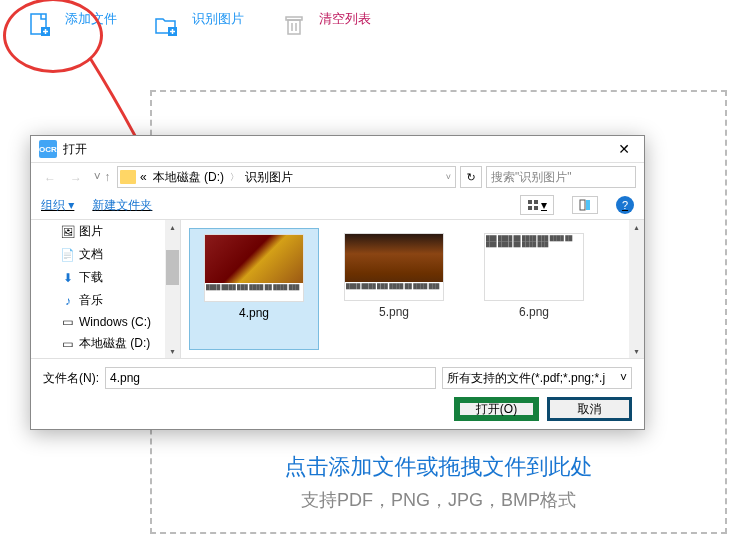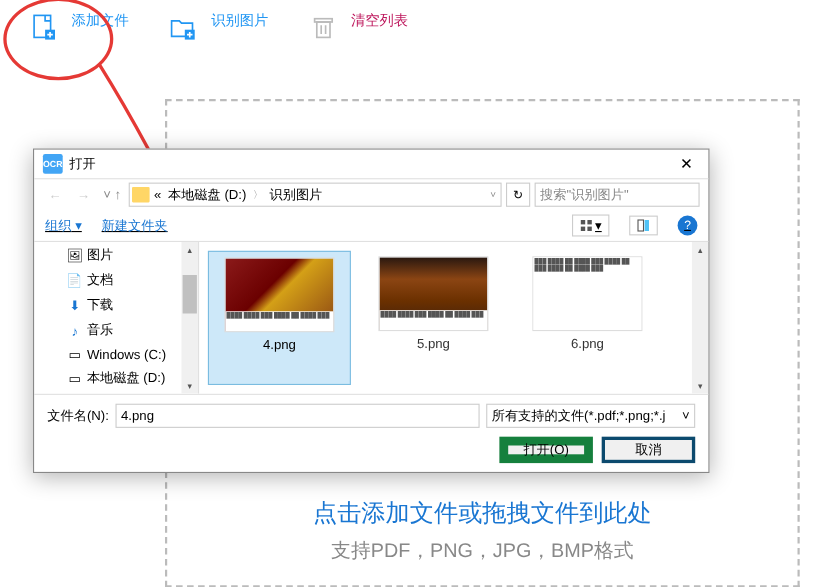--- a/index.html
+++ b/index.html
@@ -75,21 +75,21 @@
 .file-item.selected .fname { color: #000; }
 
 
 .bottom-row { padding: 8px 12px; display: flex; flex-direction: column; gap: 8px; font-size: 12px; }
 .filename-row { display: flex; align-items: center; gap: 6px; }
 .filename-row .lbl { white-space: nowrap; }
 .filename-row .filename-input { flex: 1; height: 22px; border: 1px solid #ccc; padding: 0 4px; font-size: 12px; }
 .filename-row .filter-select { width: 190px; height: 22px; border: 1px solid #ccc; padding: 0 4px; font-size: 12px; display: flex; align-items: center; justify-content: space-between; cursor: pointer; overflow: hidden; white-space: nowrap; }
 .button-row { display: flex; justify-content: flex-end; gap: 8px; }
 .btn { width: 85px; height: 24px; border: 3px solid #0c4a6e; background: #f0f0f0; font-size: 12px; cursor: pointer; display: flex; align-items: center; justify-content: center; }
-.btn.primary { border: 8px solid #15803d; margin-left: 48px; }
+.btn.primary { border: 6px solid #15803d; margin-left: 48px; }
 
 
 .thumb.t1 { background: linear-gradient(135deg, #8b1a1a 0%, #6b0000 40%, #d4a017 50%, #8b4513 100%); }
 .thumb.t2 { background: linear-gradient(180deg, #2a1810 0%, #8b4513 30%, #6b3000 60%, #3a2010 100%); }
 .thumb.t3 .thumb-text { height: 100%; }
 </style>
 </head>
 <body>
 
 <div class="top-toolbar">

